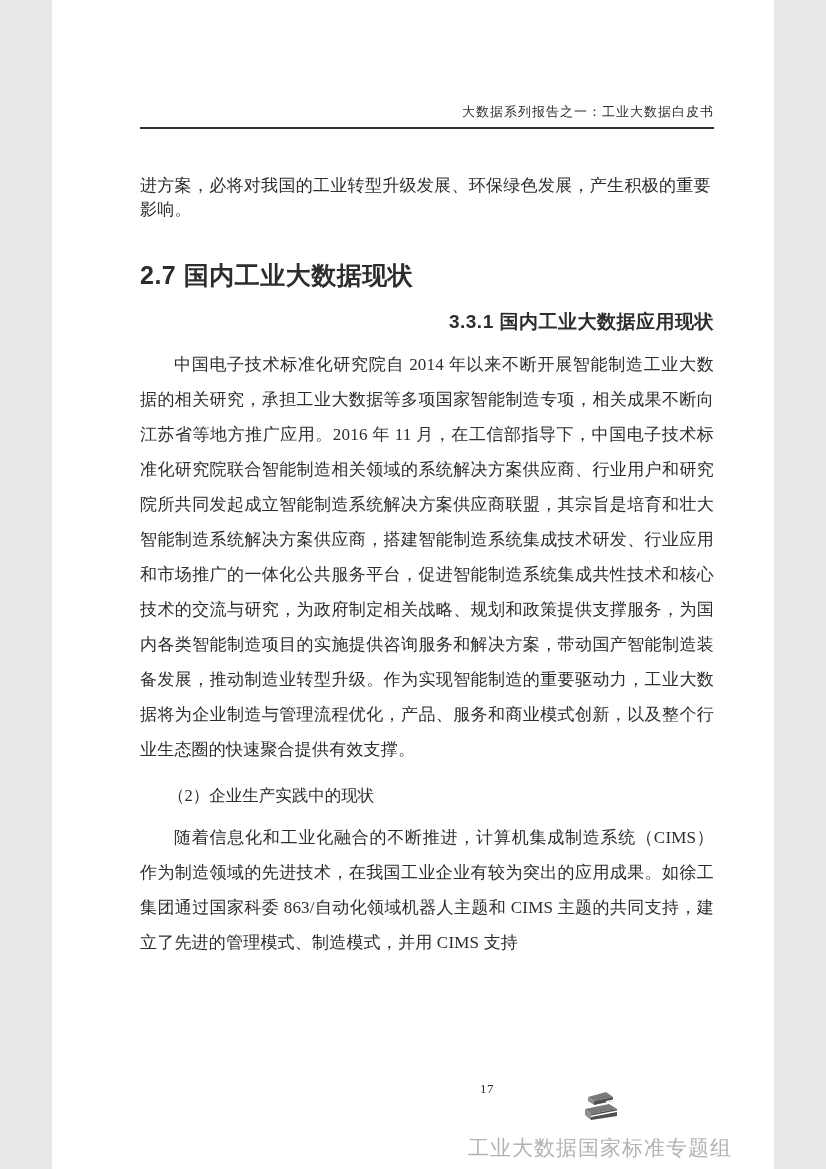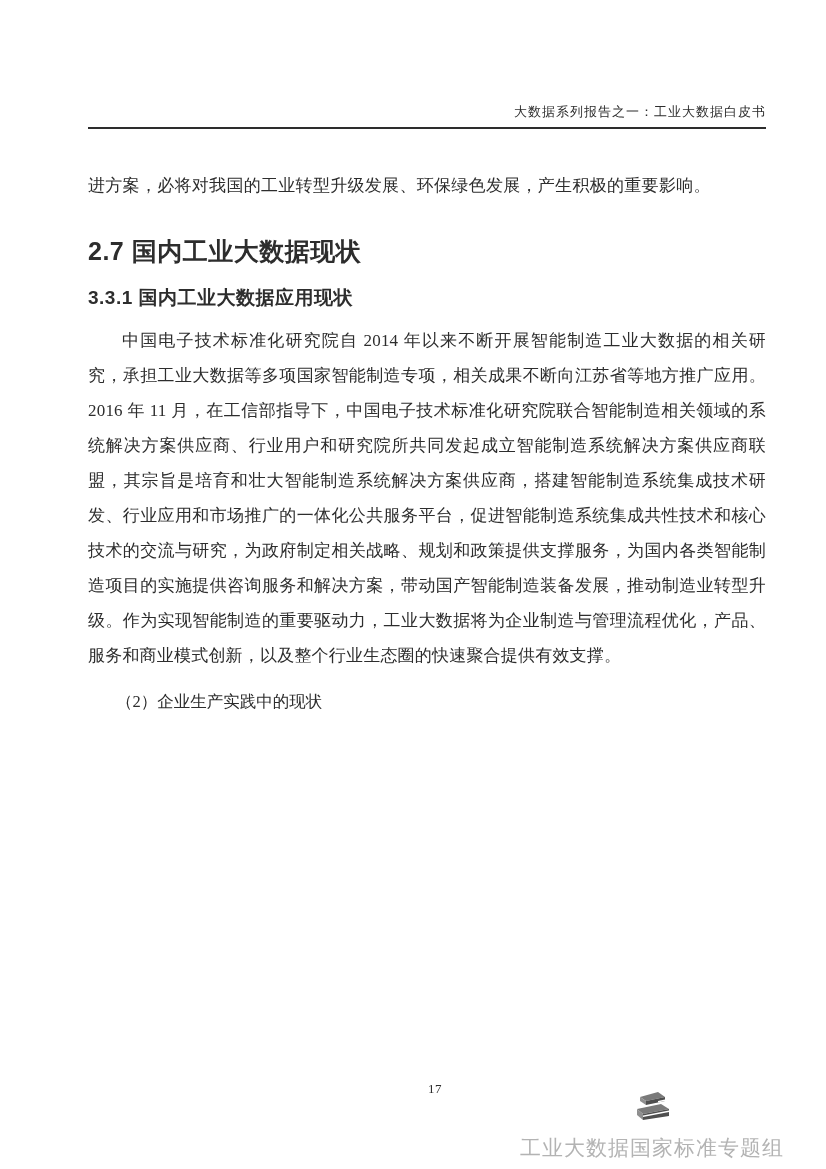--- a/index.html
+++ b/index.html
@@ -2,21 +2,21 @@
 <html lang="zh"><head>
 <meta charset="utf-8">
 <style>
   html, body { margin: 0; padding: 0; }
   body {
     background: #e8e8e8;
     font-family: "Liberation Serif", "DejaVu Serif", serif;
   }
   .page {
     position: relative;
-    width: 826px;
+    width: 722px;
     height: 1169px;
     margin: 0 auto;
     background: var(--background, #ffffff);
     color: var(--text, #2d2d2d);
     overflow: hidden;
     box-sizing: border-box;
     padding: 0 60px 0 88px; 
   }
   
   .header-title {
@@ -46,20 +46,21 @@
     letter-spacing: 0.5px;
     line-height: 30px;
   }
   .h2 {
     margin-top: 20px;
     font-family: "Liberation Sans", "DejaVu Sans", sans-serif;
     font-weight: 700;
     font-size: 19px;
     letter-spacing: 0.5px;
     line-height: 24px;
+    text-align: right;
   }
   .item-heading {
     margin-top: 18px;
     font-size: 16.5px;
     line-height: 22px;
     text-indent: 1.7em;
   }
   .para {
     margin-top: 13px;
     font-size: 17px;
@@ -110,20 +111,21 @@
   <div class="h1">2.7 国内工业大数据现状</div>
 
   <div class="h2">3.3.1 国内工业大数据应用现状</div>
 
 
   <div class="para">中国电子技术标准化研究院自 2014 年以来不断开展智能制造工业大数据的相关研究，承担工业大数据等多项国家智能制造专项，相关成果不断向江苏省等地方推广应用。2016 年 11 月，在工信部指导下，中国电子技术标准化研究院联合智能制造相关领域的系统解决方案供应商、行业用户和研究院所共同发起成立智能制造系统解决方案供应商联盟，其宗旨是培育和壮大智能制造系统解决方案供应商，搭建智能制造系统集成技术研发、行业应用和市场推广的一体化公共服务平台，促进智能制造系统集成共性技术和核心技术的交流与研究，为政府制定相关战略、规划和政策提供支撑服务，为国内各类智能制造项目的实施提供咨询服务和解决方案，带动国产智能制造装备发展，推动制造业转型升级。作为实现智能制造的重要驱动力，工业大数据将为企业制造与管理流程优化，产品、服务和商业模式创新，以及整个行业生态圈的快速聚合提供有效支撑。</div>
 
 
   <div class="item-heading">（2）企业生产实践中的现状</div>
 
+  <div class="para">随着信息化和工业化融合的不断推进，计算机集成制造系统（CIMS）作为制造领域的先进技术，在我国工业企业有较为突出的应用成果。如徐工集团通过国家科委 863/自动化领域机器人主题和 CIMS 主题的共同支持，建立了先进的管理模式、制造模式，并用 CIMS 支持</div>
 
   <div class="page-number">17</div>
 
   <div class="org-logo">
     <span class="logo-glyph">
       <svg viewBox="0 0 36 34" width="36" height="34" aria-hidden="true">
 
         <polygon points="6,6 24,1 31,6 12,10" fill="#7a7a7a"></polygon>
         <polygon points="12,10 31,6 31,10 12,14" fill="#4f4f4f"></polygon>
         <polygon points="6,6 12,10 12,14 6,10" fill="#8f8f8f"></polygon>

